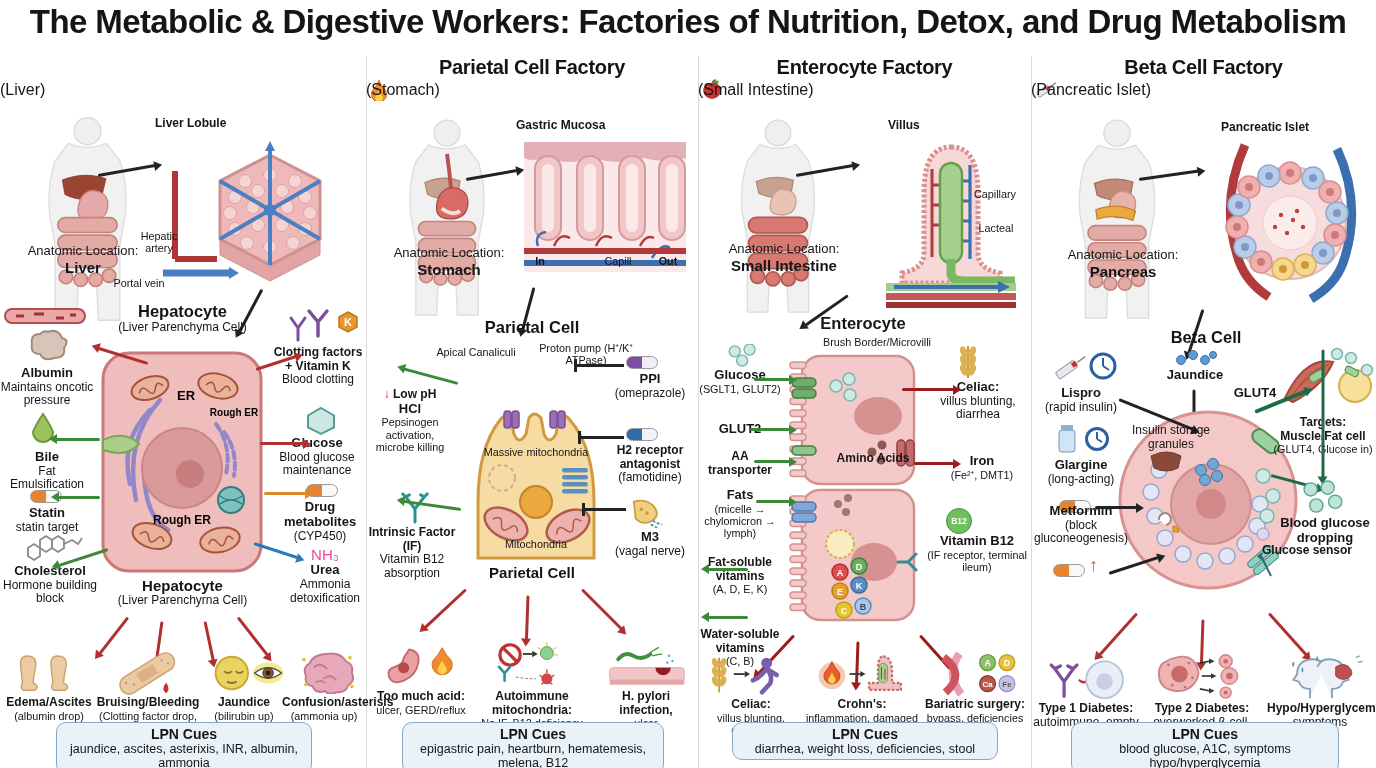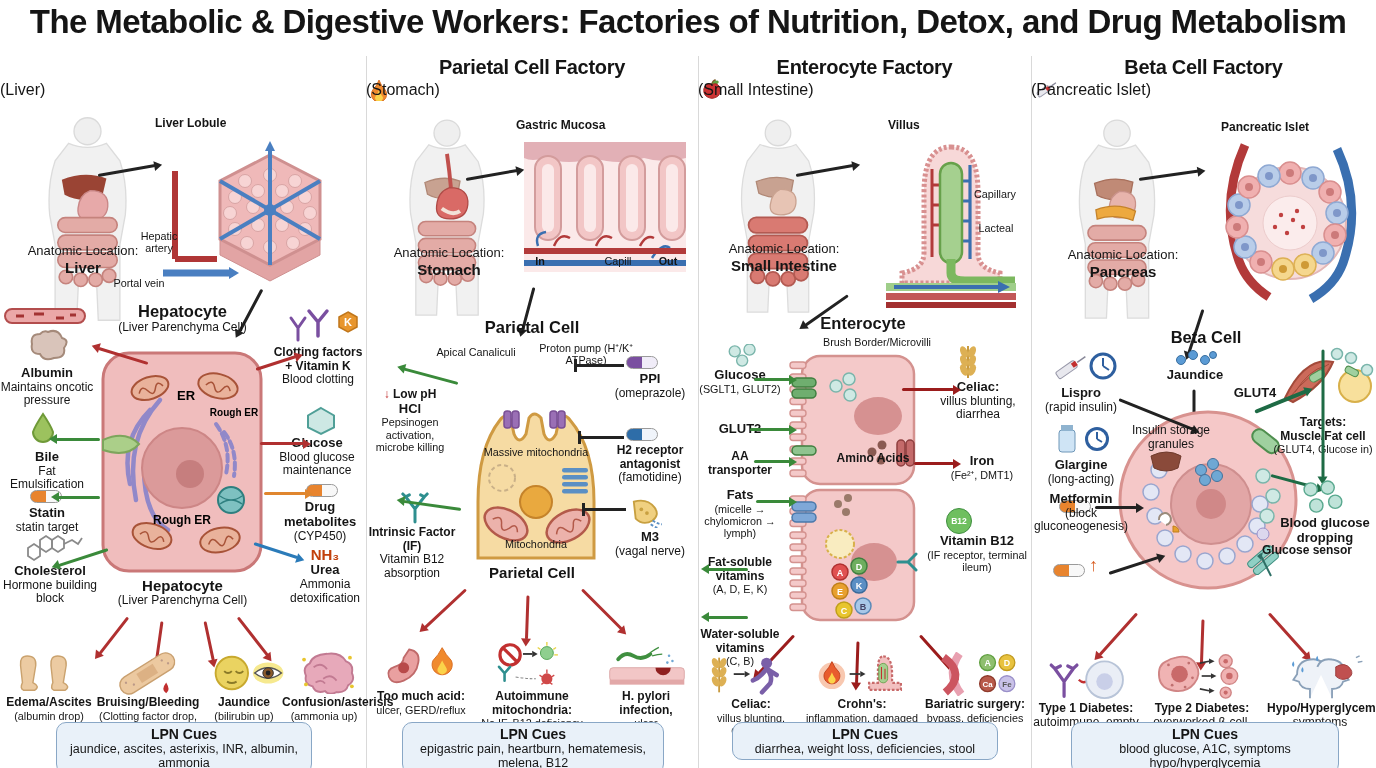--- a/index.html
+++ b/index.html
@@ -26,21 +26,21 @@
   .cap.pu{background:linear-gradient(90deg,#7a4fa0 50%,#f0ecf8 50%)}
   .cap.bl{background:linear-gradient(90deg,#2e6da8 50%,#f0f4fa 50%)}
   .lpn{position:absolute;background:#e9f1f9;border:1.6px solid #89a7c6;border-radius:10px;
        text-align:center;padding:3px 8px;box-sizing:border-box}
   .lpn .t{font-weight:bold;font-size:14px}
   .lpn .x{font-size:12.5px}
   .dn::before{content:"↓ ";color:#c23030;font-weight:bold}
   .up{position:absolute;color:#d85c20;font-weight:bold;font-size:18px;line-height:1}
   .badge{position:absolute;border-radius:50%;color:#fff;font-weight:bold;display:flex;
          align-items:center;justify-content:center}
-  .nh3{color:#c2410c;font-weight:bold;font-size:15px}
+  .nh3{color:#ec4899;font-weight:normal;font-size:15px}
   svg{display:block}
 </style>
 </head>
 <body>
 
 <div id="page">
   <div class="title">The Metabolic &amp; Digestive Workers: Factories of Nutrition, Detox, and Drug Metabolism</div>
 
   <div class="col divider" style="left:0;width:366px">
     <div class="sub">(Liver)</div>
@@ -929,21 +929,21 @@
       <circle cx="44" cy="17" r="12" fill="#2e5f9f"></circle>
         <circle cx="44" cy="17" r="9" fill="#fff"></circle>
       <path d="M44,17 L44,10 M44,17 L49,20" stroke="#2e5f9f" stroke-width="2" fill="none"></path>
     </svg>
     <div class="tc" style="left:0;top:402px;width:100px">
       <div class="b f13">Glargine</div>
       <div class="f12">(long-acting)</div>
     </div>
 
     <span class="cap or" style="left:28px;top:444px"></span>
-    <div class="tc" style="left:0;top:436px;width:100px">
+    <div class="tc" style="left:0;top:448px;width:100px">
       <div class="b f13">Metformin</div>
       <div class="f12">(block gluconeogenesis)</div>
     </div>
     <div class="arr" style="left:64px;top:450px;width:42px;color:#222"></div>
 
     <span class="cap or" style="left:22px;top:508px"></span>
     <span class="up" style="left:58px;top:500px">↑</span>
     <div class="arr" style="left:78px;top:516px;width:52px;transform:rotate(-18deg);color:#222"></div>
 
     <div class="tc f12" style="left:96px;top:368px;width:88px">Insulin storage granules</div>

